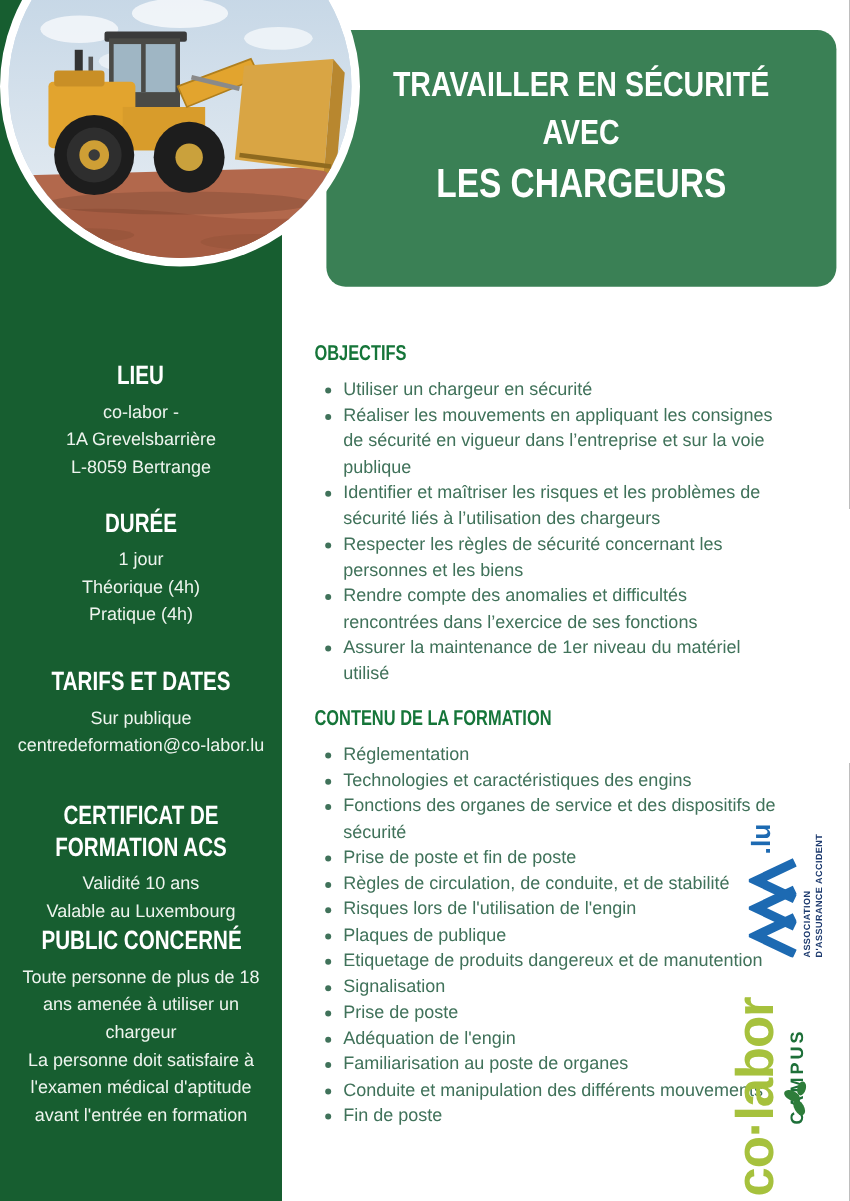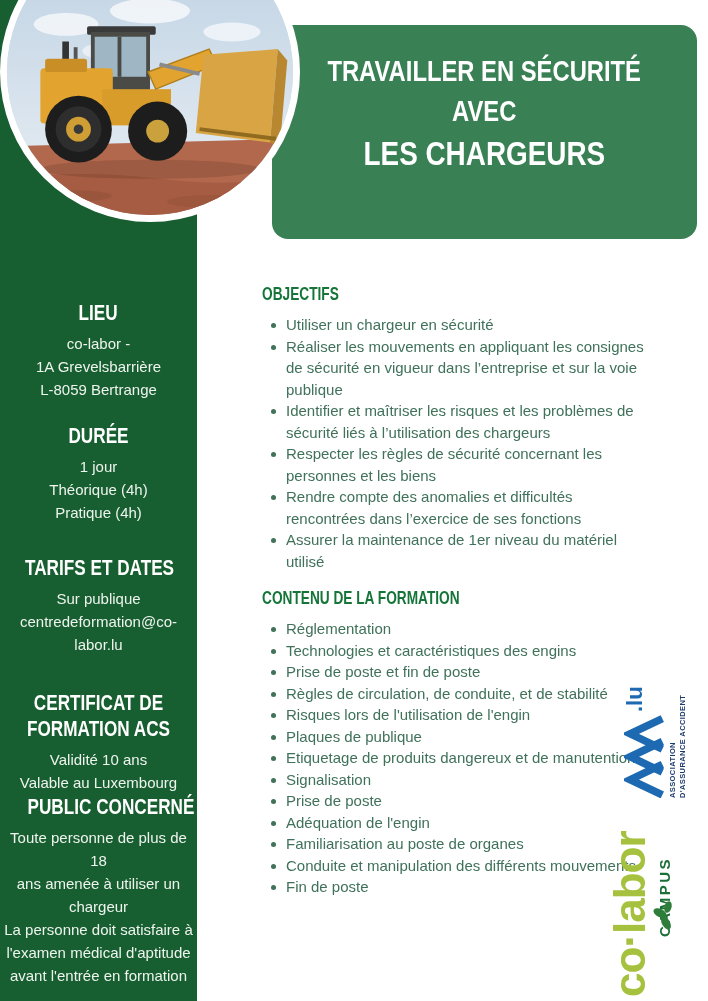--- a/index.html
+++ b/index.html
@@ -2,21 +2,21 @@
 <html style="--sidebar-green: #175e30; --banner-green: #3a8055; --heading-green: #157539; --body-green: #40725a; --aaa-blue: #1d6ab2; --aaa-navy: #1d3a6e; --colabor-green: #a6c13d; --campus-green: #1d6f38;"><head>
 <meta charset="utf-8">
 <style>
   html,body{margin:0;padding:0;background:#888;}
   .page{
     position:relative;width:708px;height:1001px;background:#fff;
     font-family:"Liberation Sans", sans-serif;overflow:hidden;margin:0 auto;
   }
   
   .sidebar{
-    position:absolute;left:0;top:0;width:197px;height:1001px;
+    position:absolute;left:0;top:0;width:235px;height:1001px;
     background:var(--sidebar-green,#175e30);z-index:1;
     box-sizing:border-box;padding-top:300px;text-align:center;color:#fff;
   }
   .side-section{margin-bottom:0;}
   .side-h{
     color:#ffffff;font-weight:bold;font-size:22px;line-height:26px;margin:0 4px 6px 4px;
   }
   .side-h .cond{display:inline-block;transform:scaleX(.78);transform-origin:center;white-space:nowrap;}
   .side-h.wrap .cond{white-space:normal;}
   .side-line{color:#eef4ee;font-size:15px;line-height:23px;}
@@ -200,20 +200,21 @@
           <li class="bullet"><span>Assurer la maintenance de 1er niveau du matériel utilisé</span></li>
         </ul>
     </section>
 
     <section class="sec-contenu">
       <h2><span class="cond">CONTENU DE LA FORMATION</span></h2>
       <ul>
 
       <li class="bullet"><span>Réglementation</span></li>
           <li class="bullet"><span>Technologies et caractéristiques des engins</span></li>
+          <li class="bullet"><span>Fonctions des organes de service et des dispositifs de sécurité</span></li>
           <li class="bullet"><span>Prise de poste et fin de poste</span></li>
           <li class="bullet"><span>Règles de circulation, de conduite, et de stabilité</span></li>
           <li class="bullet"><span>Risques lors de l'utilisation de l'engin</span></li>
           <li class="bullet"><span>Plaques de publique</span></li>
           <li class="bullet"><span>Etiquetage de produits dangereux et de manutention</span></li>
           <li class="bullet"><span>Signalisation</span></li>
           <li class="bullet"><span>Prise de poste</span></li>
           <li class="bullet"><span>Adéquation de l'engin</span></li>
           <li class="bullet"><span>Familiarisation au poste de organes</span></li>
           <li class="bullet"><span>Conduite et manipulation des différents mouvements</span></li>

